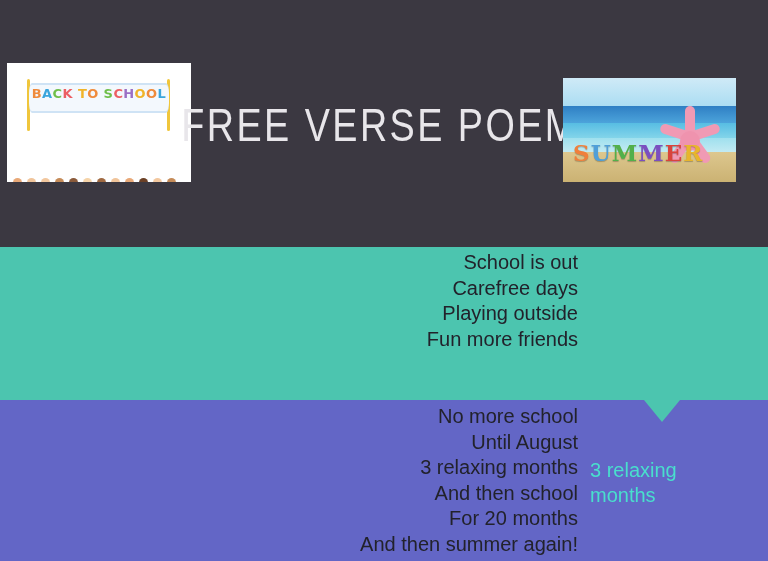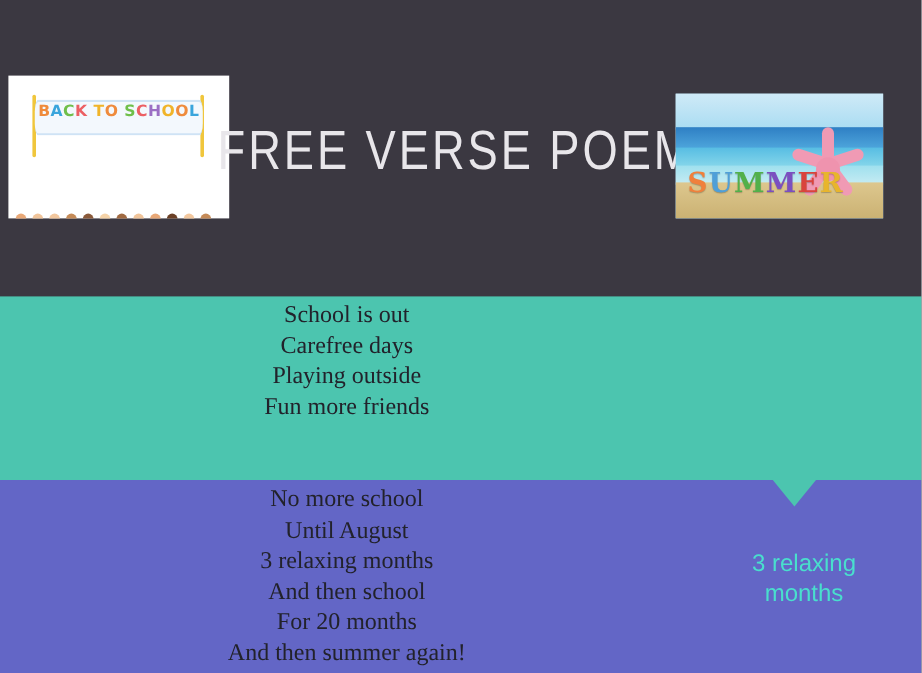--- a/index.html
+++ b/index.html
@@ -234,25 +234,25 @@
     width: 768px;
     height: 161px;
     background: #6366c6;
   }
 
   .stanza {
     position: absolute;
     left: 0;
     top: 0;
     width: 578px;
-    text-align: center;
+    text-align: right;
     color: #22222b;
     font-size: 20px;
     line-height: 25.5px;
-    font-family: Liberation Serif, serif;
+    font-family: Liberation Sans, sans-serif;
   }
   .stanza.green { padding-top: 3px; }
   .stanza.purple { padding-top: 4px; }
   .stanza div { white-space: nowrap; }
 
   
   .callout-summer {
     position: absolute;
     left: 600px;
     top: 305px;
@@ -275,21 +275,20 @@
     border-left: 18px solid transparent;
     border-right: 18px solid transparent;
     border-top: 22px solid #4cc5af;
   }
 
   .callout-months {
     position: absolute;
     left: 590px;
     top: 458px;
     width: 160px;
-    text-align: center;
     color: #49dfcd;
     font-size: 20px;
     line-height: 25px;
     font-family: "Liberation Sans", sans-serif;
   }
 </style>
 </head>
 <body>
 
 <div class="slide">

